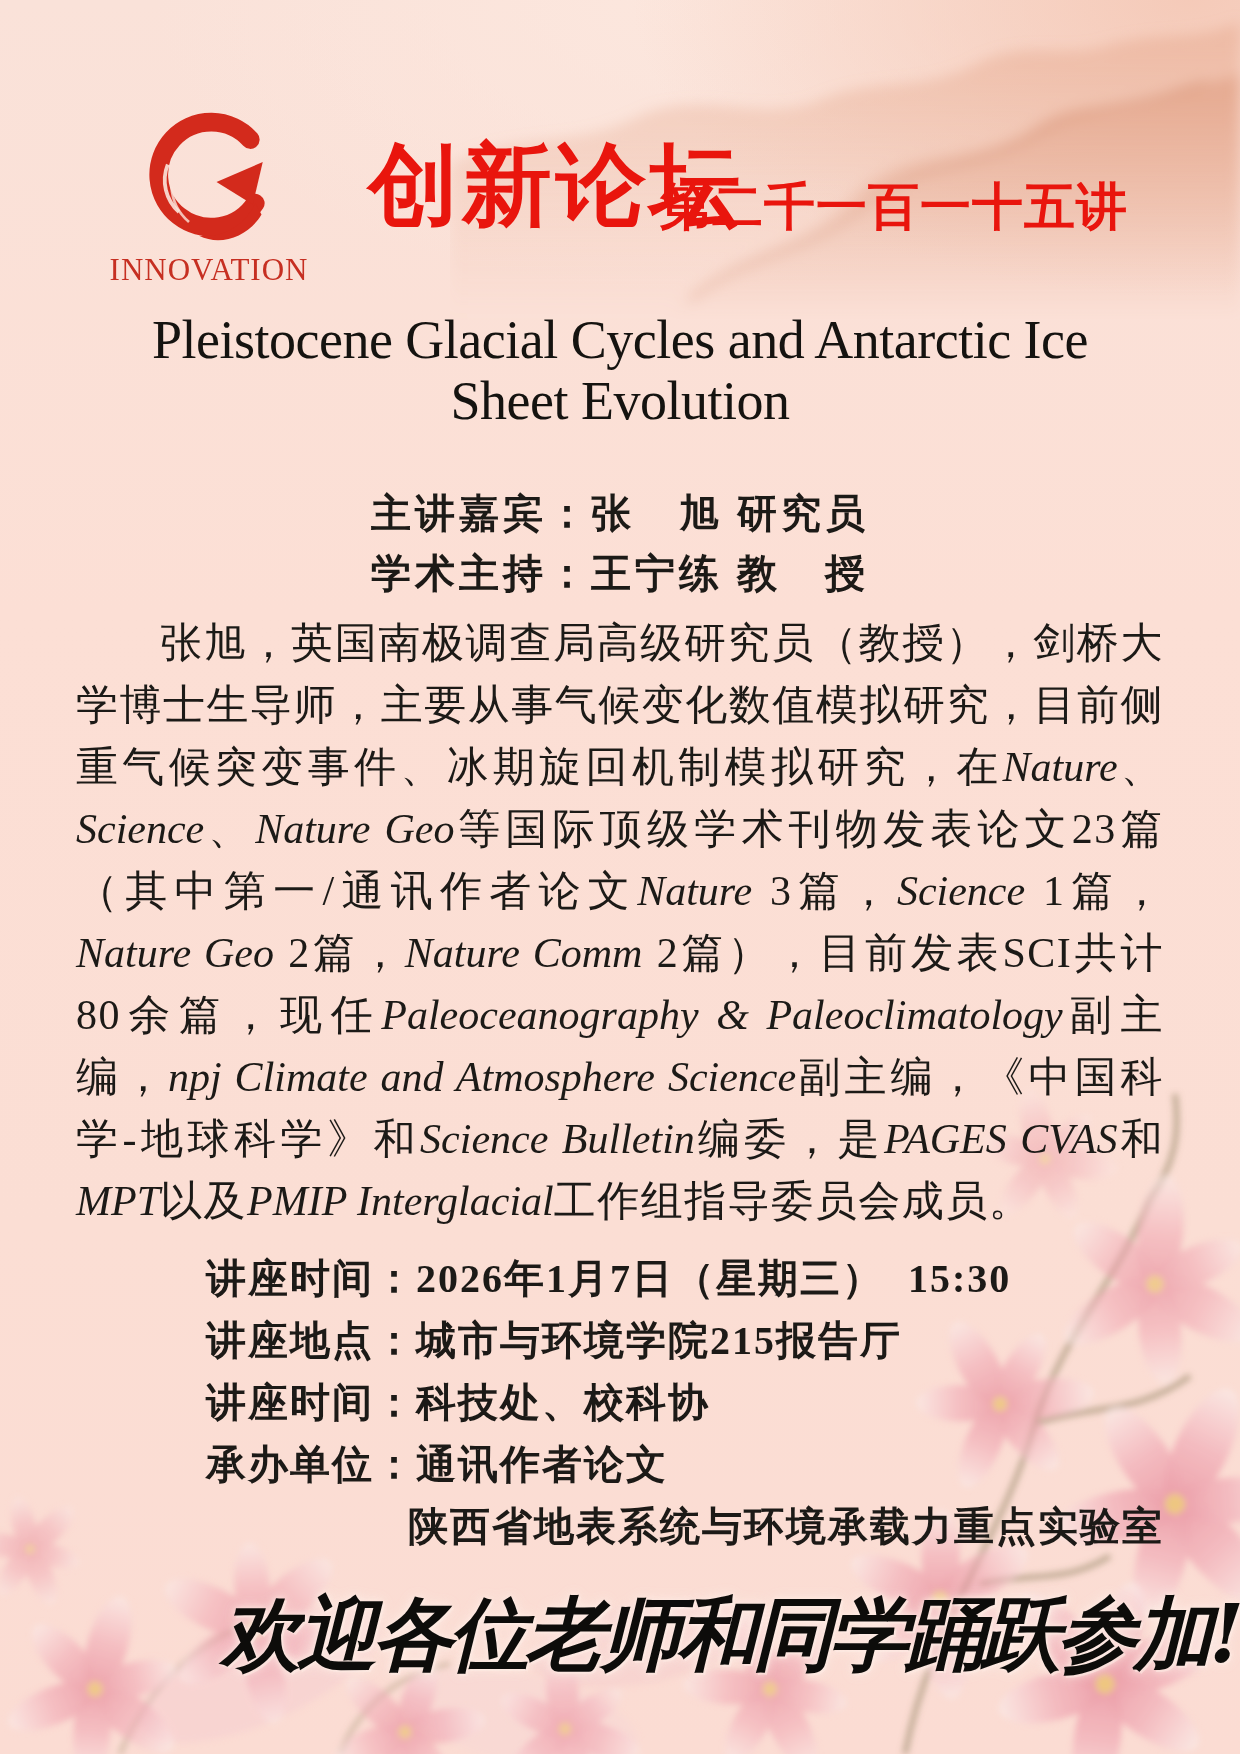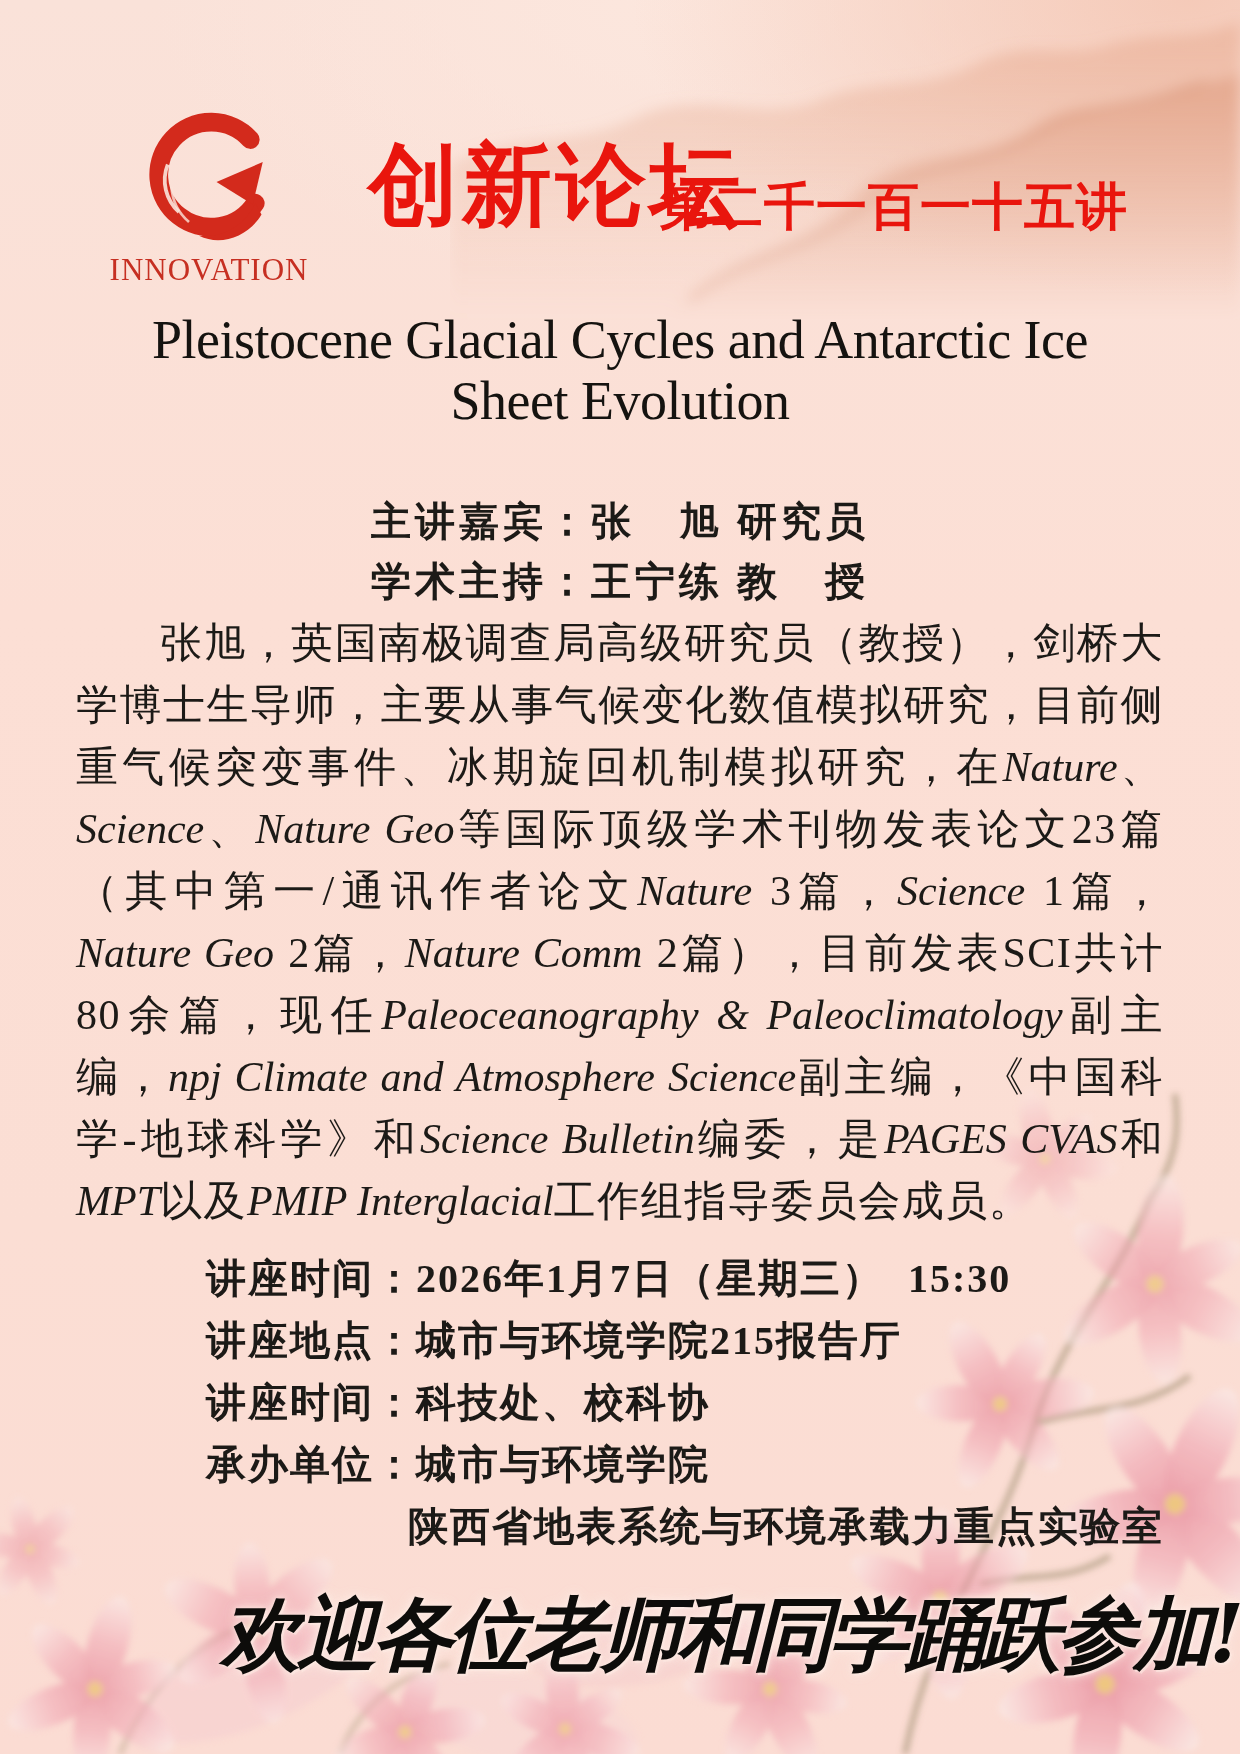--- a/index.html
+++ b/index.html
@@ -49,21 +49,21 @@
   
   .page-title{
     position:absolute;top:310px;left:0;right:0;z-index:2;margin:0;
     text-align:center;color:#151310;
     font-family:"Liberation Serif","DejaVu Serif",serif;
     font-weight:normal;font-size:54px;line-height:61px;letter-spacing:-0.5px;
   }
 
   
   .speakers{position:absolute;top:484px;left:0;right:0;z-index:2;}
-  .speakers-inner{width:fit-content;margin:8px auto;font-family:Liberation Serif, serif;}
+  .speakers-inner{width:fit-content;margin:0 auto;font-family:Liberation Serif, serif;}
   .speaker-row{
     font-size:40px;line-height:60px;font-weight:600;color:#1c1a17;
     letter-spacing:4px;white-space:pre;
   }
 
   
   .bio{
     position:absolute;top:600px;left:64px;right:64px;z-index:2;margin:12px;
     font-size:42px;line-height:62px;color:#1c1a17;
     text-align:justify;text-indent:2em;letter-spacing:1.5px;
@@ -184,19 +184,19 @@
         <div class="speaker-row"><span class="speaker-label">学术主持：</span><span class="speaker-name">王宁练 教　授</span></div>
       </div>
   </div>
 
   <p class="bio"><span class="bio-cn">张旭，英国南极调查局高级研究员（教授），剑桥大学博士生导师，主要从事气候变化数值模拟研究，目前侧重气候突变事件、冰期旋回机制模拟研究，在</span><span class="bio-en">Nature</span><span class="bio-cn">、</span><span class="bio-en">Science</span><span class="bio-cn">、</span><span class="bio-en">Nature Geo</span><span class="bio-cn">等国际顶级学术刊物发表论文23篇（其中第一/通讯作者论文</span><span class="bio-en">Nature</span><span class="bio-cn"> 3篇，</span><span class="bio-en">Science</span><span class="bio-cn"> 1篇，</span><span class="bio-en">Nature Geo</span><span class="bio-cn"> 2篇，</span><span class="bio-en">Nature Comm</span><span class="bio-cn"> 2篇），目前发表SCI共计80余篇，现任</span><span class="bio-en">Paleoceanography &amp; Paleoclimatology</span><span class="bio-cn">副主编，</span><span class="bio-en">npj Climate and Atmosphere Science</span><span class="bio-cn">副主编，《中国科学-地球科学》和</span><span class="bio-en">Science Bulletin</span><span class="bio-cn">编委，是</span><span class="bio-en">PAGES CVAS</span><span class="bio-cn">和</span><span class="bio-en">MPT</span><span class="bio-cn">以及</span><span class="bio-en">PMIP Interglacial</span><span class="bio-cn">工作组指导委员会成员。</span></p>
 
   <div class="details">
       <div class="detail-row"><span class="detail-label">讲座时间：</span><span class="detail-value">2026年1月7日（星期三）  15:30</span></div>
       <div class="detail-row"><span class="detail-label">讲座地点：</span><span class="detail-value">城市与环境学院215报告厅</span></div>
       <div class="detail-row"><span class="detail-label">讲座时间：</span><span class="detail-value">科技处、校科协</span></div>
-      <div class="detail-row"><span class="detail-label">承办单位：</span><span class="detail-value">城市与环境学院</span></div>
+      <div class="detail-row"><span class="detail-label">承办单位：</span><span class="detail-value">通讯作者论文</span></div>
       <div class="detail-row"><span class="detail-label"></span><span class="detail-value">陕西省地表系统与环境承载力重点实验室</span></div>
     </div>
 
   <div class="footer">欢迎各位老师和同学踊跃参加!</div>
 
 </div>
 
 </body></html>

